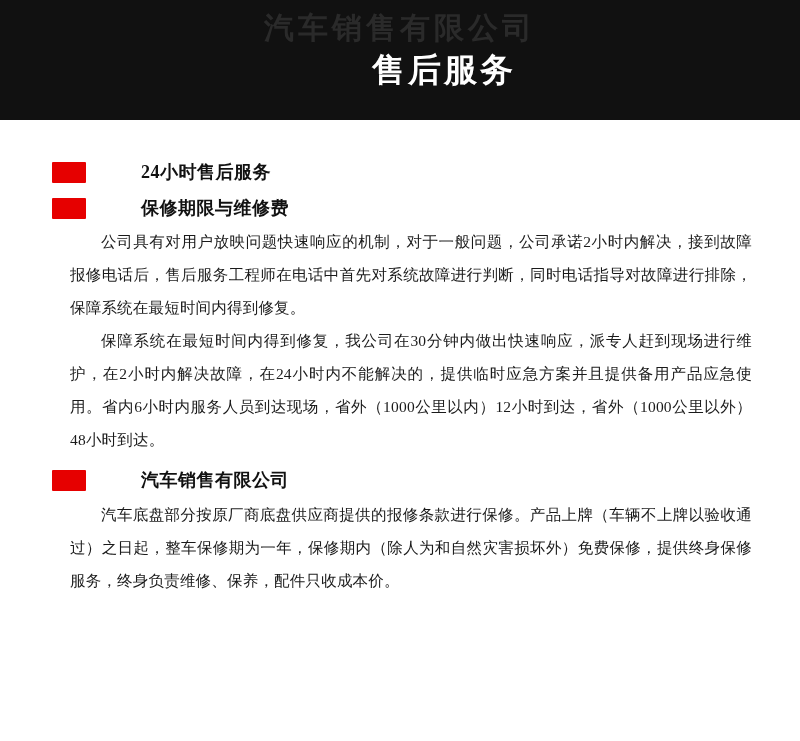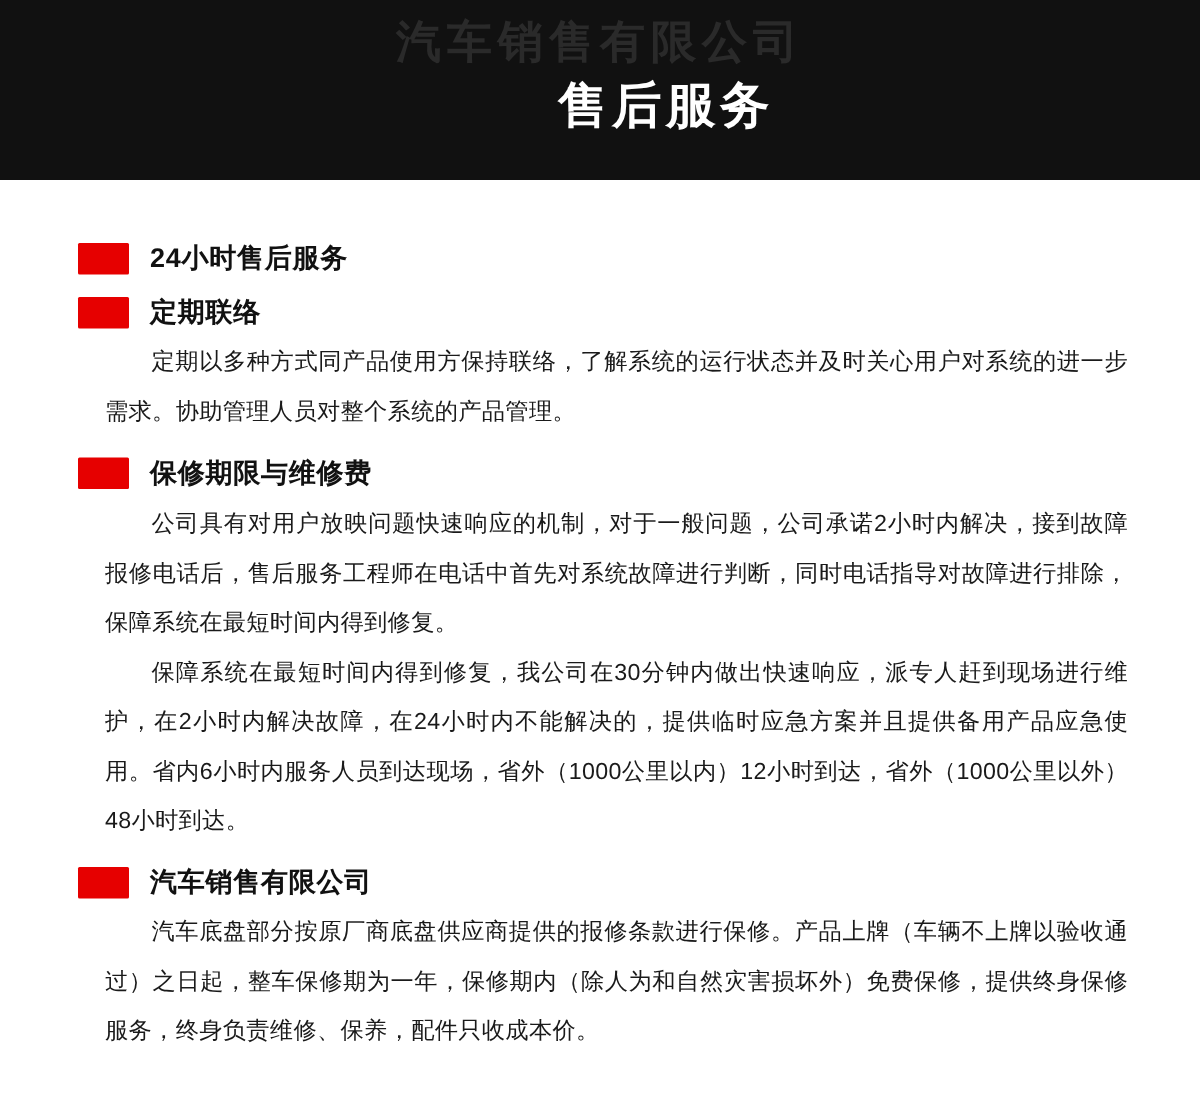--- a/index.html
+++ b/index.html
@@ -12,20 +12,21 @@
     background: #ffffff;
     font-family: "Liberation Sans", sans-serif;
     color: #1a1a1a;
     overflow: hidden;
   }
   .page {
     position: relative;
     width: 800px;
     height: 741px;
     background: #ffffff;
+    font-family: Liberation Serif, serif;
   }
 
   
   .banner {
     position: relative;
     width: 800px;
     height: 120px;
     background: #111111;
     overflow: hidden;
   }
@@ -59,20 +60,21 @@
   .content {
     padding: 28px 40px 0 40px;
   }
   .section {
     margin-bottom: 2px;
   }
   .section-head {
     display: flex;
     align-items: center;
     margin: 14px 0 6px 12px;
+    gap: 41px;
   }
   .bullet {
     width: 34px;
     height: 21px;
     background: #e60000;
     margin-right: 14px;
     flex: 0 0 auto;
     border-radius: 1px;
   }
   .section-title {
@@ -105,27 +107,20 @@
 
   <div class="content">
 
     <div class="section">
       <div class="section-head">
         <span class="bullet"></span>
         <span class="section-title">24小时售后服务</span>
       </div>
     </div>
 
-    <div class="section">
-      <div class="section-head">
-        <span class="bullet"></span>
-        <span class="section-title">定期联络</span>
-      </div>
-      <p class="para">定期以多种方式同产品使用方保持联络，了解系统的运行状态并及时关心用户对系统的进一步需求。协助管理人员对整个系统的产品管理。</p>
-    </div>
 
     <div class="section">
       <div class="section-head">
         <span class="bullet"></span>
         <span class="section-title">保修期限与维修费</span>
       </div>
       <p class="para">公司具有对用户放映问题快速响应的机制，对于一般问题，公司承诺2小时内解决，接到故障报修电话后，售后服务工程师在电话中首先对系统故障进行判断，同时电话指导对故障进行排除，保障系统在最短时间内得到修复。</p>
       <p class="para">保障系统在最短时间内得到修复，我公司在30分钟内做出快速响应，派专人赶到现场进行维护，在2小时内解决故障，在24小时内不能解决的，提供临时应急方案并且提供备用产品应急使用。省内6小时内服务人员到达现场，省外（1000公里以内）12小时到达，省外（1000公里以外）48小时到达。</p>
     </div>
 

